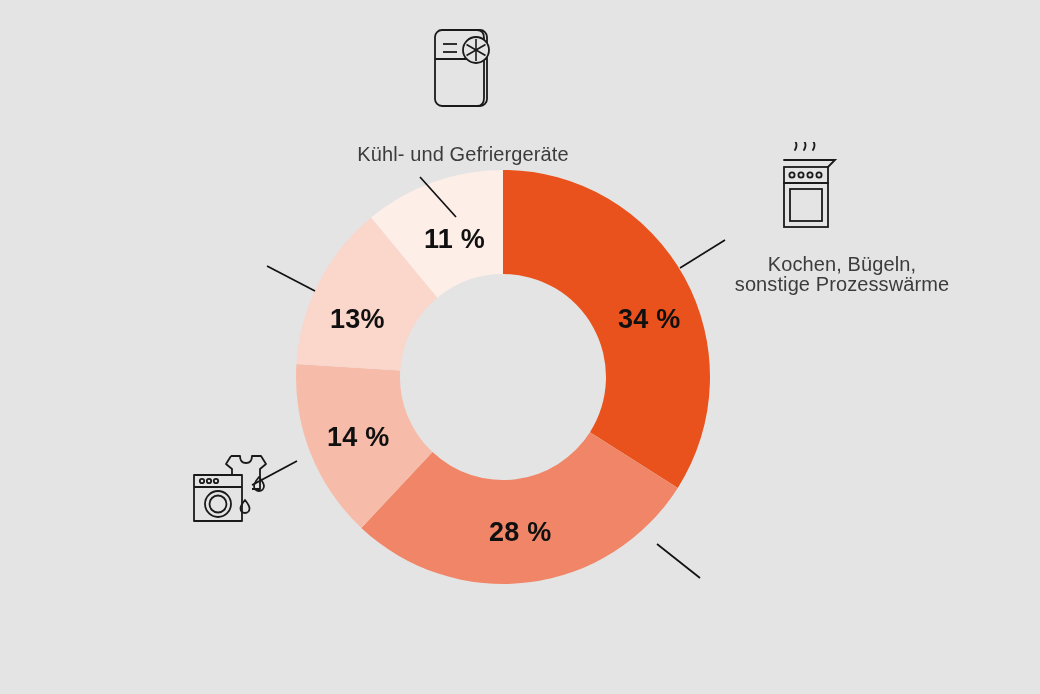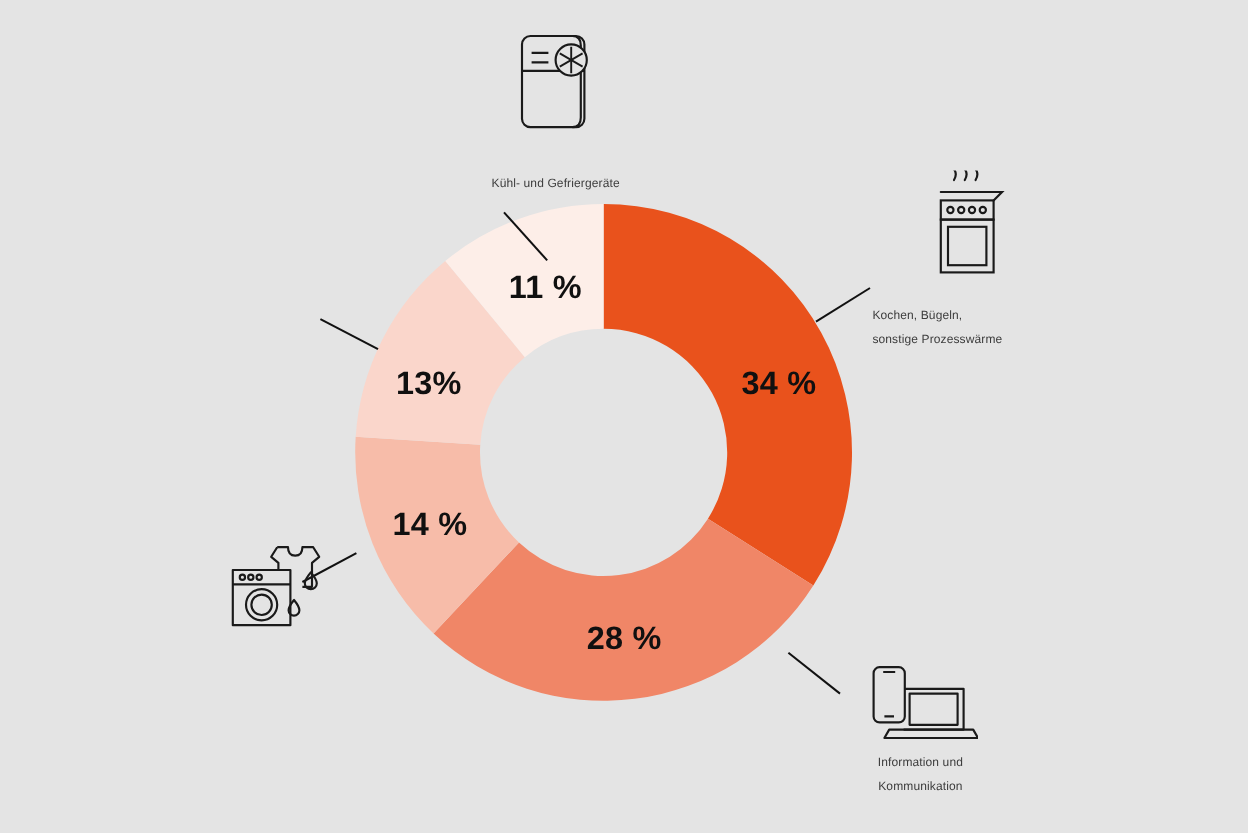--- a/index.html
+++ b/index.html
@@ -28,21 +28,21 @@
     height: 694px;
   }
   .pct-label {
     font-weight: 700;
     font-size: 27px;
     fill: #101010;
     letter-spacing: 0.2px;
   }
   .cat-label {
     position: absolute;
-    font-size: 10px;
+    font-size: 20px;
     line-height: 20px;
     color: #3c3c3c;
     font-weight: 400;
     white-space: pre-line;
     letter-spacing: 0.1px;
   }
   .icon-box {
     position: absolute;
   }
   .icon-box svg { display: block; }
@@ -61,21 +61,21 @@
   #callout-light .cat-label { position: static; margin-top: 6px; display: block; }
 
   #callout-washing     { left: 163px; top: 450px; width: 140px; text-align: center; }
   #callout-washing .icon-box { left: 50%; transform: translateX(-50%); top: 0; }
   #callout-washing .cat-label { position: static; margin-top: 10px; display: block; }
 
   #callout-ict         { left: 672px; top: 552px; width: 190px; text-align: center; }
   #callout-ict .icon-box { left: 50%; transform: translateX(-50%); top: 0; }
   #callout-ict .cat-label { position: static; margin-top: 8px; display: block; }
 
-  .callout { position: absolute; }
+  .callout { position: absolute; text-align: center; }
   .icon-slot { position: relative; height: 0; }
 </style>
 </head>
 <body>
 
 <div id="stage">
 
   <svg id="chart-svg" viewBox="0 0 1040 694">
 
     <g>
@@ -169,33 +169,14 @@
             <circle cx="30" cy="54" r="8.5"></circle>
             <path d="M71 27 q-5 6 -5 9 a5 5 0 0 0 10 0 q0 -3 -5 -9 Z"></path>
             <path d="M57 50 q-4.5 5.5 -4.5 8.5 a4.5 4.5 0 0 0 9 0 q0 -3 -4.5 -8.5 Z"></path>
           </g>
         </svg>
       </span>
     </div>
     <div style="height:82px"></div>
   </div>
 
-  <div class="callout" id="callout-ict">
-    <div class="icon-slot">
-      <span class="icon-box">
-        <svg width="96" height="68" viewBox="0 0 96 68">
-          <g fill="none" stroke="#1a1a1a" stroke-width="1.8" stroke-linejoin="round">
-            <path d="M34 22 H84 V56 H34"></path>
-            <path d="M39 26 H79 V52 H39 Z"></path>
-            <path d="M22 56 H92 l4 7 H18 Z"></path>
-            <rect x="9" y="4" width="26" height="46" rx="5" fill="#e4e4e4"></rect>
-            <path d="M17 8 H27"></path>
-            <path d="M18 45 H26"></path>
-          </g>
-        </svg>
-      </span>
-    </div>
-    <div style="height:66px"></div>
-    <span class="cat-label">Information und
-Kommunikation</span>
-  </div>
 
 </div>
 
 </body></html>

